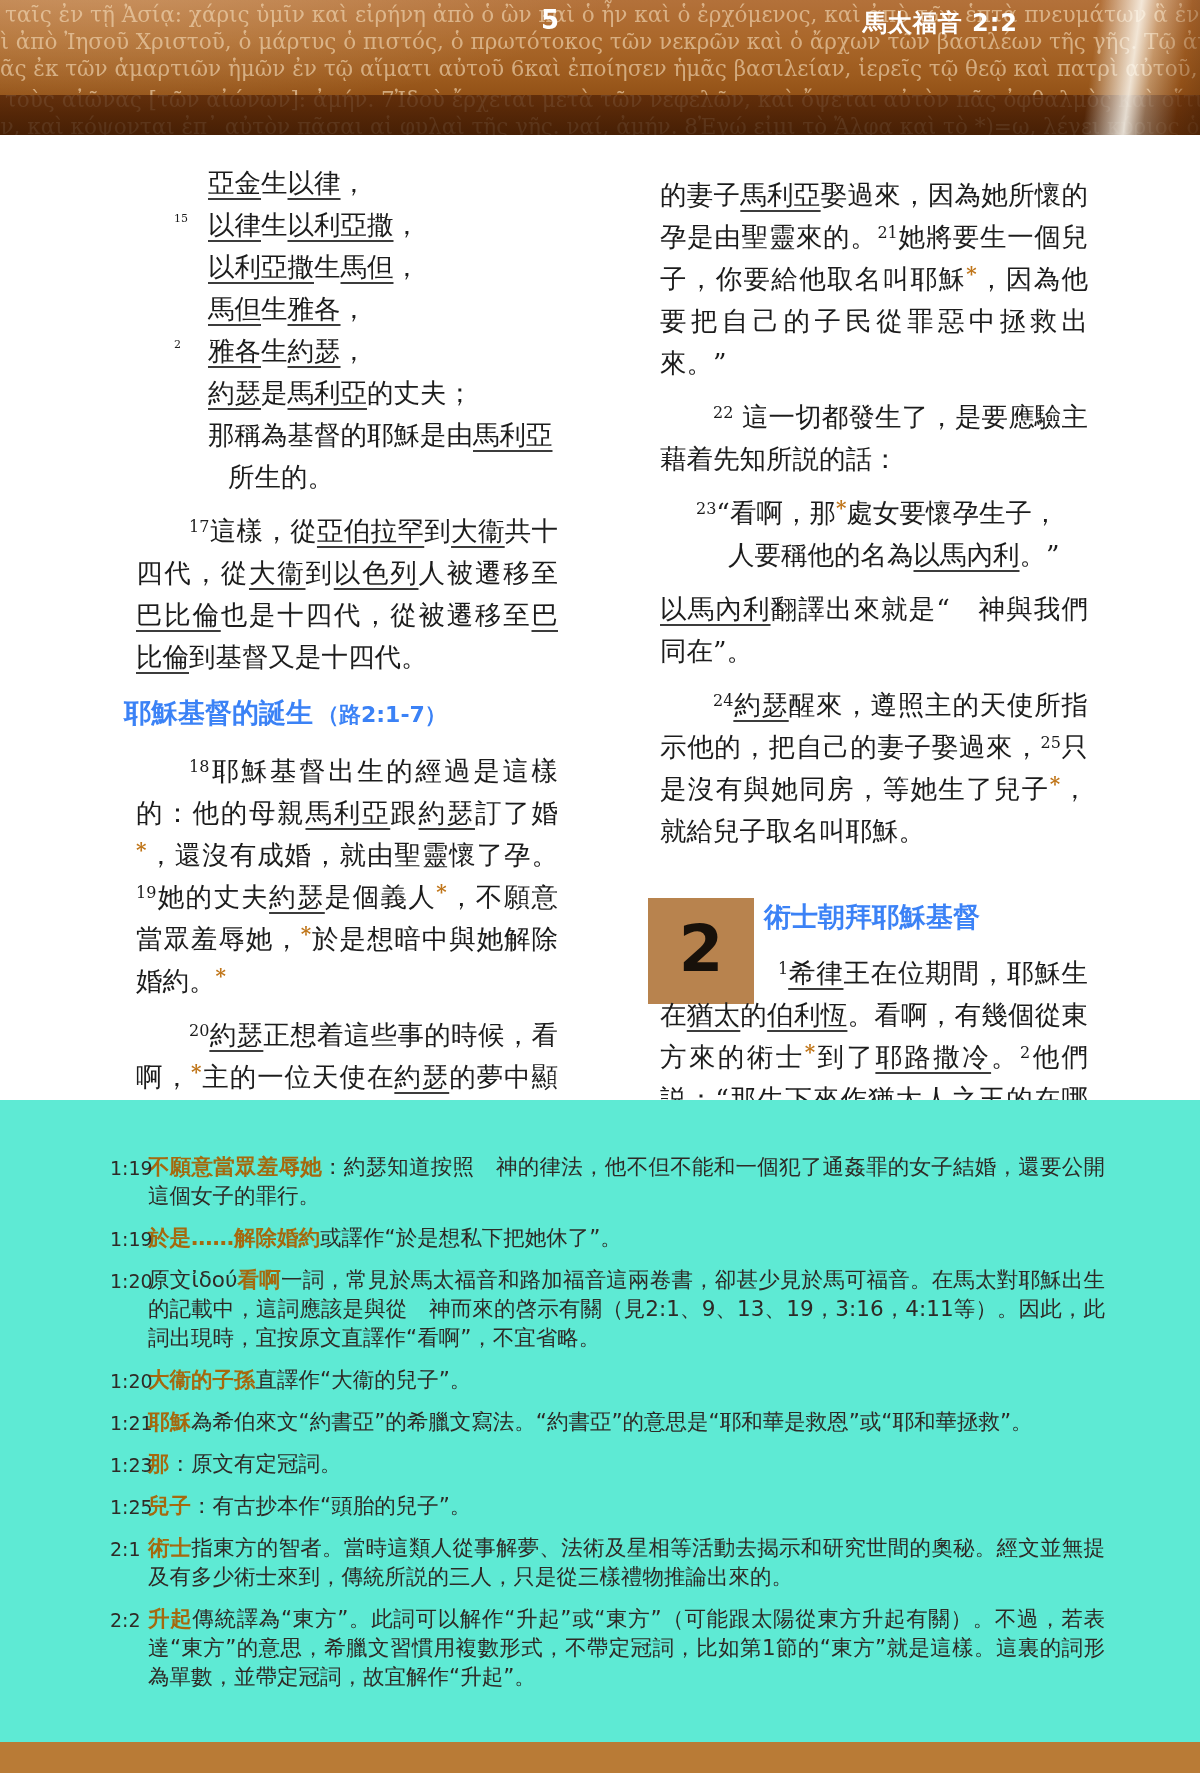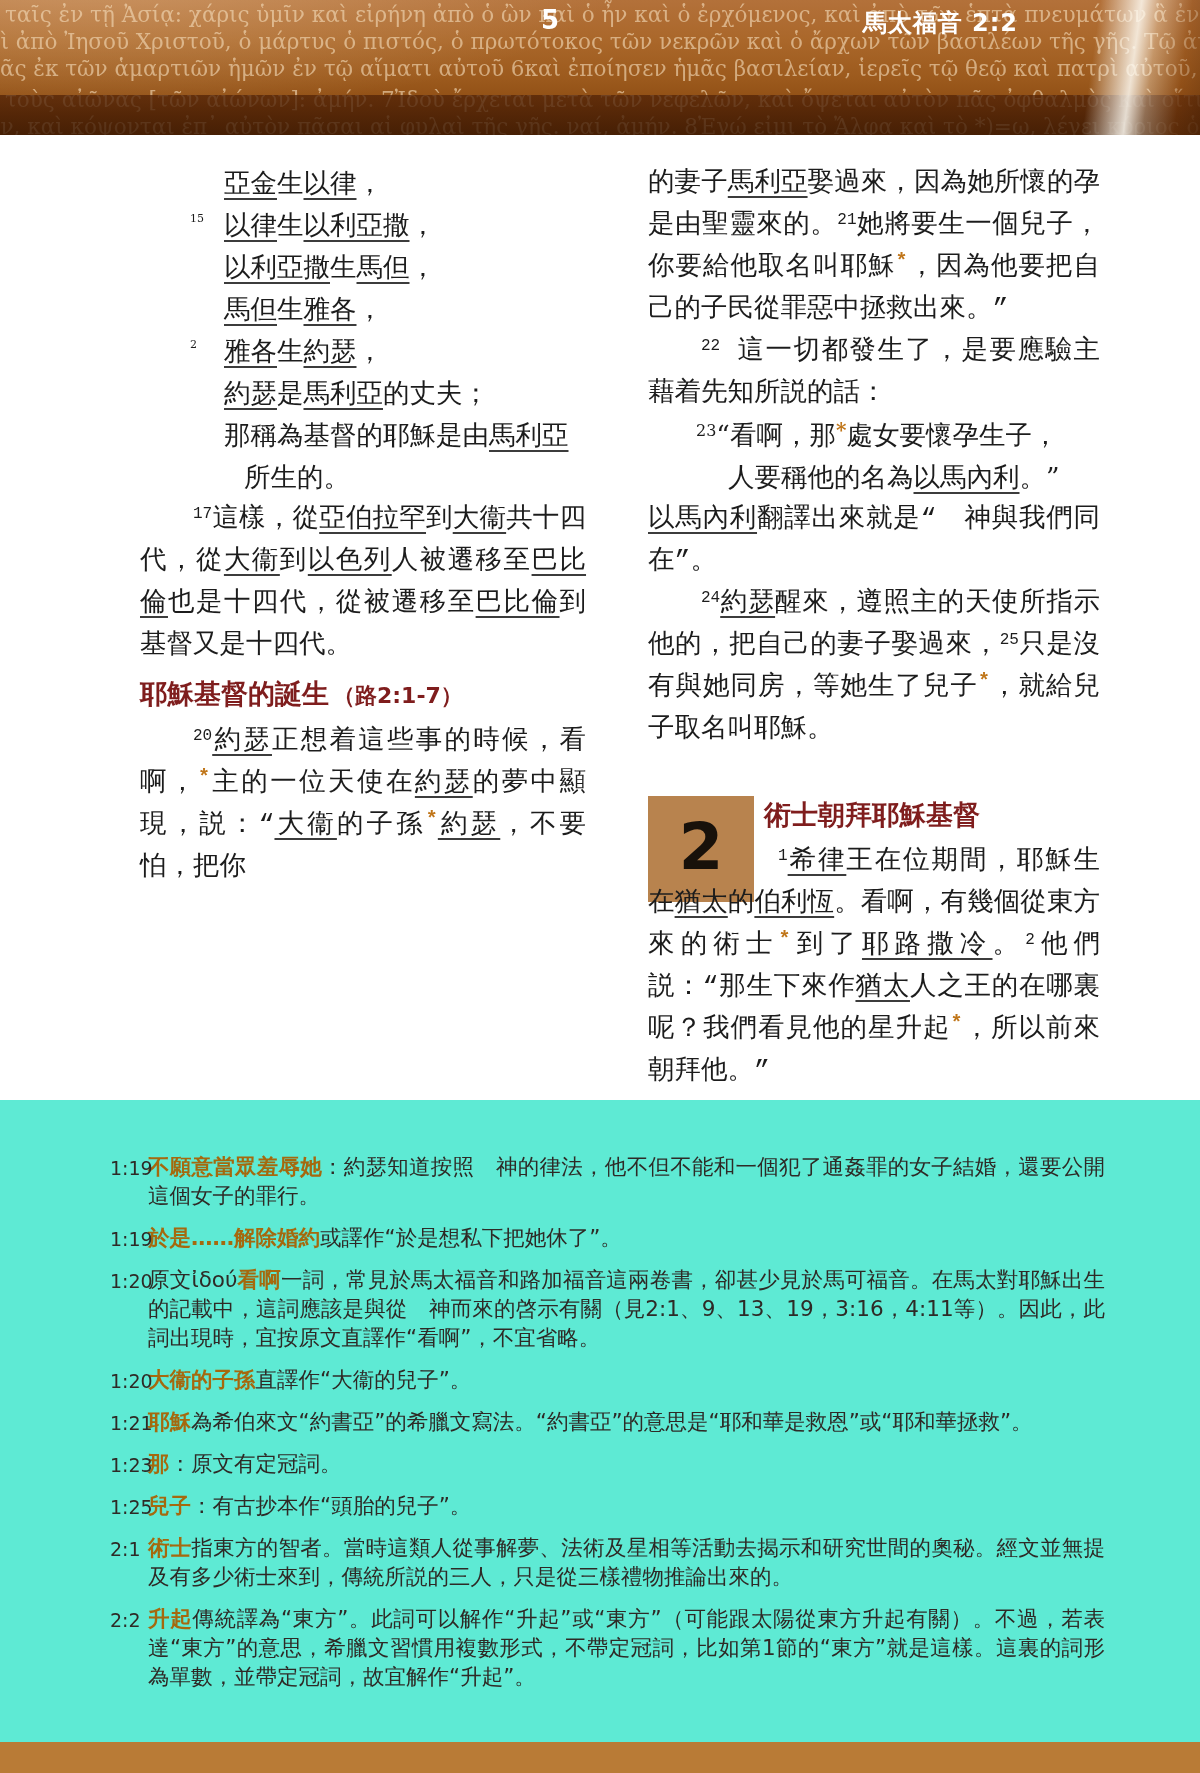--- a/index.html
+++ b/index.html
@@ -21,33 +21,33 @@
       rgba(255,244,226,0.35) 56%, rgba(130,66,18,0.35) 76%, rgba(72,33,6,0.45) 100%);}
   .hdr-band{position:absolute;top:95px;left:0;width:1200px;height:40px;
     background:linear-gradient(180deg, rgba(84,36,7,0.78), rgba(58,24,3,0.82));}
   .pageno{position:absolute;top:5px;left:0;width:1100px;text-align:center;color:#ffffff;
     font-family:"DejaVu Sans","Liberation Sans",sans-serif;font-weight:bold;font-size:26px;}
   .runhead{position:absolute;top:7px;right:182px;color:#ffffff;letter-spacing:1px;
     font-family:"DejaVu Sans","Liberation Sans",sans-serif;font-weight:700;font-size:24px;}
 
   
   .col{position:absolute;top:162px;font-size:26.5px;line-height:42px;color:#1c1c1c;text-align:justify;}
-  .col-left{left:140px;width:446px;}
+  .col-left{left:124px;width:446px;}
   .col-right{left:648px;width:452px;}
-  p.para{margin:0;padding:0;font-family:Liberation Mono, monospace;}
+  p.para{margin:12px;padding:0;}
   .indent{text-indent:53px;}
   sup.vn{font-size:16px;line-height:0;vertical-align:8px;}
   sup.ast{color:#c0761a;font-size:20px;line-height:0;vertical-align:7px;font-weight:bold;}
   .pn{text-decoration:underline;text-underline-offset:6px;text-decoration-thickness:1.5px;text-decoration-color:#3c3c3c;}
 
   .gline{position:relative;padding-left:84px;text-align:left;}
   .gline .gv{position:absolute;left:50px;top:-6px;font-size:11px;}
   .g-indent{padding-left:104px;}
 
-  .sect{margin:5px 0 1px 0;font-size:27px;line-height:46px;color:#7f1d1d;font-weight:bold;
+  .sect{margin:5px 0 1px 0;font-size:27px;line-height:46px;color:#3b82f6;font-weight:bold;
     font-family:"DejaVu Sans","Liberation Sans",sans-serif;text-indent:0;}
   .sect .ref{font-size:22px;margin-left:4px;}
 
   .qline{text-align:left;}
   .q1{padding-left:48px;}
   .q2{padding-left:80px;}
 
   .chapter{margin-top:42px;}
   .chapnum{float:left;width:106px;height:106px;margin:4px 10px -26px 0;background:#b8834e;
     color:#18110a;font-family:"DejaVu Sans","Liberation Sans",sans-serif;font-weight:bold;
@@ -92,20 +92,21 @@
           <div class="gline"><span class="gv">15</span><span class="pn">以律</span>生<span class="pn">以利亞撒</span>，</div>
           <div class="gline"><span class="pn">以利亞撒</span>生<span class="pn">馬但</span>，</div>
           <div class="gline"><span class="pn">馬但</span>生<span class="pn">雅各</span>，</div>
           <div class="gline"><span class="gv">2</span><span class="pn">雅各</span>生<span class="pn">約瑟</span>，</div>
           <div class="gline"><span class="pn">約瑟</span>是<span class="pn">馬利亞</span>的丈夫；</div>
           <div class="gline">那稱為基督的耶穌是由<span class="pn">馬利亞</span></div>
           <div class="gline g-indent">所生的。</div>
         </div>
       <p class="para indent"><sup class="vn">17</sup>這樣，從<span class="pn">亞伯拉罕</span>到<span class="pn">大衞</span>共十四代，從<span class="pn">大衞</span>到<span class="pn">以色列</span>人被遷移至<span class="pn">巴比倫</span>也是十四代，從被遷移至<span class="pn">巴比倫</span>到基督又是十四代。</p>
       <h2 class="sect"><span>耶穌基督的誕生</span><span class="ref">（路2:1-7）</span></h2>
+      <p class="para indent"><sup class="vn">18</sup>耶穌基督出生的經過是這樣的：他的母親<span class="pn">馬利亞</span>跟<span class="pn">約瑟</span>訂了婚<sup class="ast">*</sup>，還沒有成婚，就由聖靈懷了孕。<sup class="vn">19</sup>她的丈夫<span class="pn">約瑟</span>是個義人<sup class="ast">*</sup>，不願意當眾羞辱她，<sup class="ast">*</sup>於是想暗中與她解除婚約。<sup class="ast">*</sup></p>
       <p class="para indent"><sup class="vn">20</sup><span class="pn">約瑟</span>正想着這些事的時候，看啊，<sup class="ast">*</sup>主的一位天使在<span class="pn">約瑟</span>的夢中顯現，説：“<span class="pn">大衞</span>的子孫<sup class="ast">*</sup><span class="pn">約瑟</span>，不要怕，把你</p>
     </section>
 
     <section class="col col-right">
       <p class="para">的妻子<span class="pn">馬利亞</span>娶過來，因為她所懷的孕是由聖靈來的。<sup class="vn">21</sup>她將要生一個兒子，你要給他取名叫耶穌<sup class="ast">*</sup>，因為他要把自己的子民從罪惡中拯救出來。”</p>
       <p class="para indent"><sup class="vn">22</sup> 這一切都發生了，是要應驗主藉着先知所説的話：</p>
       <div>
         <div class="qline q1"><sup class="vn">23</sup>“看啊，那<sup class="ast">*</sup>處女要懷孕生子，</div>
         <div class="qline q2">人要稱他的名為<span class="pn">以馬內利</span>。”</div>
       </div>

